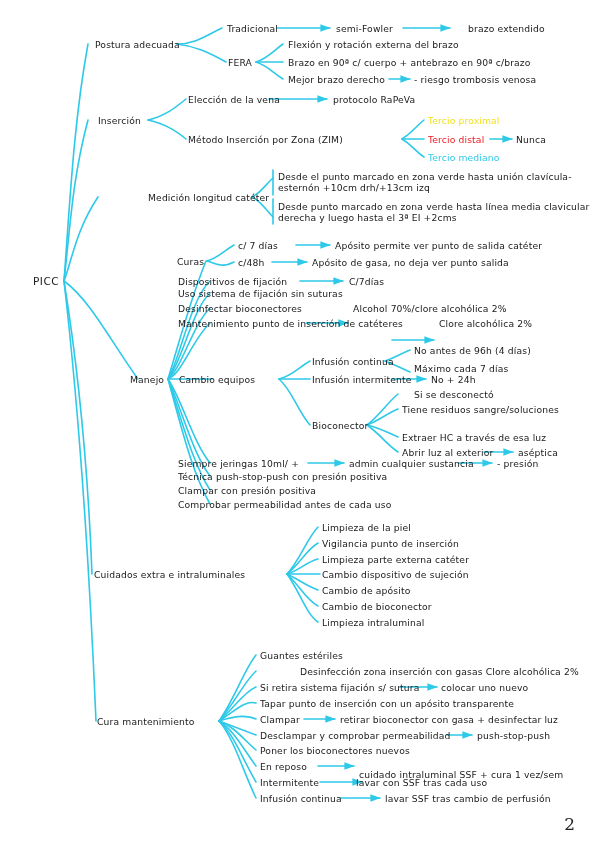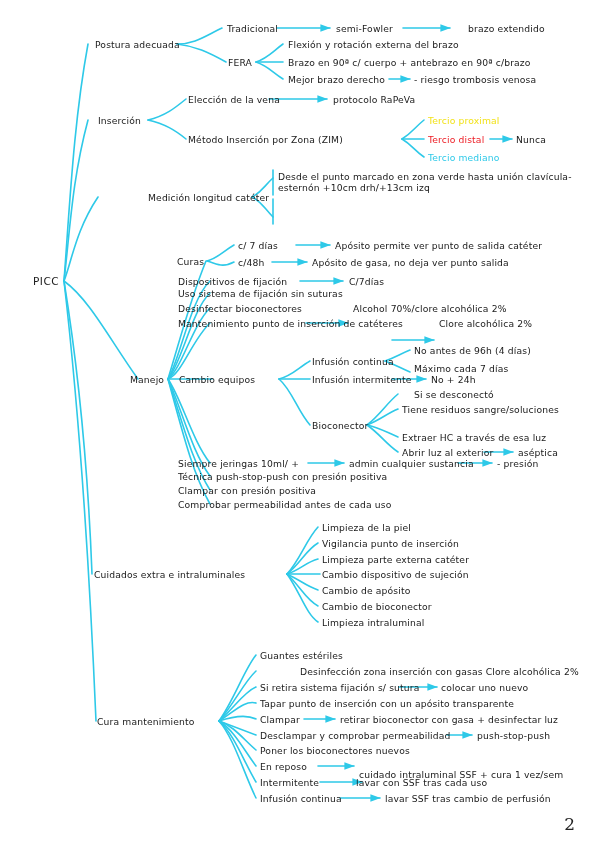--- a/index.html
+++ b/index.html
@@ -148,20 +148,21 @@
   <div class="node" style="left:188px;top:99px;">Elección de la vena</div>
   <div class="node" style="left:333px;top:99px;">protocolo RaPeVa</div>
   <div class="node" style="left:188px;top:139px;">Método Inserción por Zona (ZIM)</div>
   <div class="node c-yellow" style="left:428px;top:120px;">Tercio proximal</div>
   <div class="node c-red" style="left:428px;top:139px;">Tercio distal</div>
   <div class="node" style="left:516px;top:139px;">Nunca</div>
   <div class="node c-cyan" style="left:428px;top:157px;">Tercio mediano</div>
 
   <div class="node" style="left:104px;top:197px;margin-left:44px;">Medición longitud catéter</div>
   <div class="node multi" style="left:278px;top:182px;width:312px;">Desde el punto marcado en zona verde hasta unión clavícula-esternón +10cm drh/+13cm izq</div>
+  <div class="node multi" style="left:278px;top:212px;width:312px;">Desde punto marcado en zona verde hasta línea media clavicular derecha y luego hasta el 3ª EI +2cms</div>
 
   <div class="node" style="left:130px;top:379px;">Manejo</div>
 
   <div class="node" style="left:177px;top:261px;">Curas</div>
   <div class="node" style="left:238px;top:245px;">c/ 7 días</div>
   <div class="node" style="left:335px;top:245px;">Apósito permite ver punto de salida catéter</div>
   <div class="node" style="left:238px;top:262px;">c/48h</div>
   <div class="node" style="left:312px;top:262px;">Apósito de gasa, no deja ver punto salida</div>
 
   <div class="node" style="left:178px;top:281px;">Dispositivos de fijación</div>

